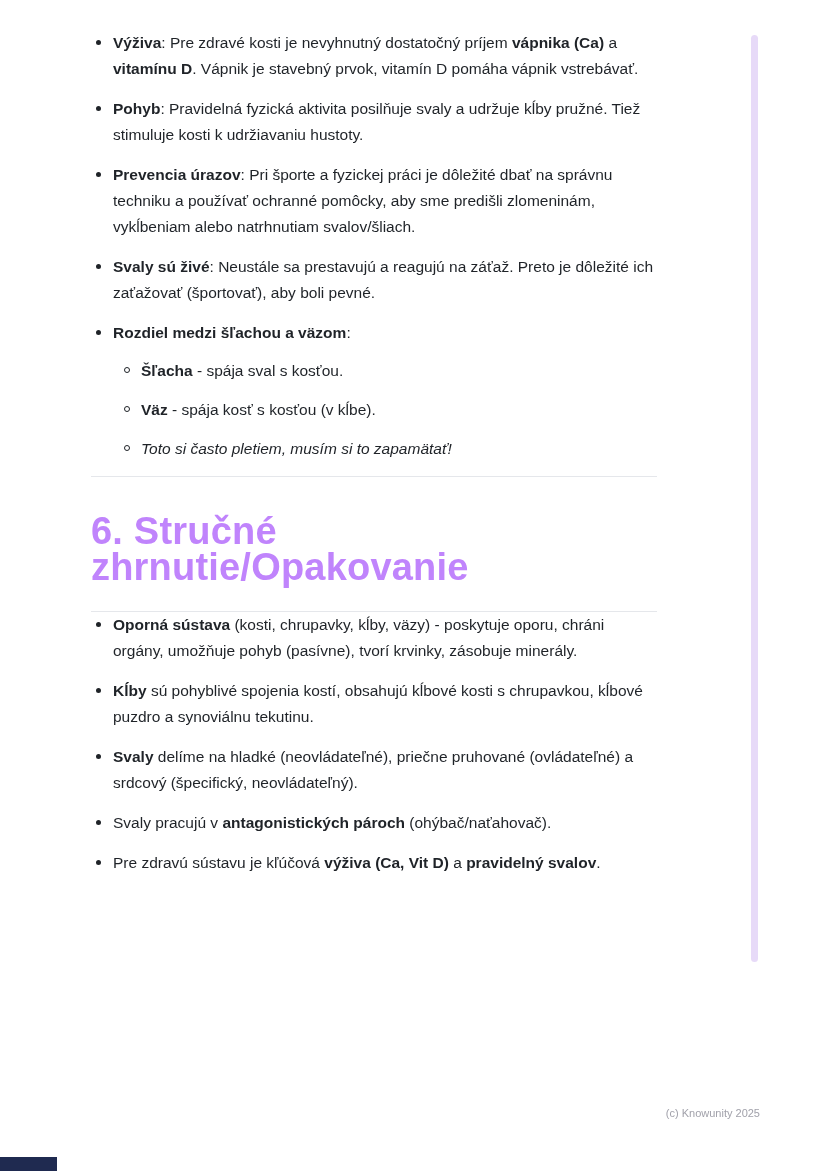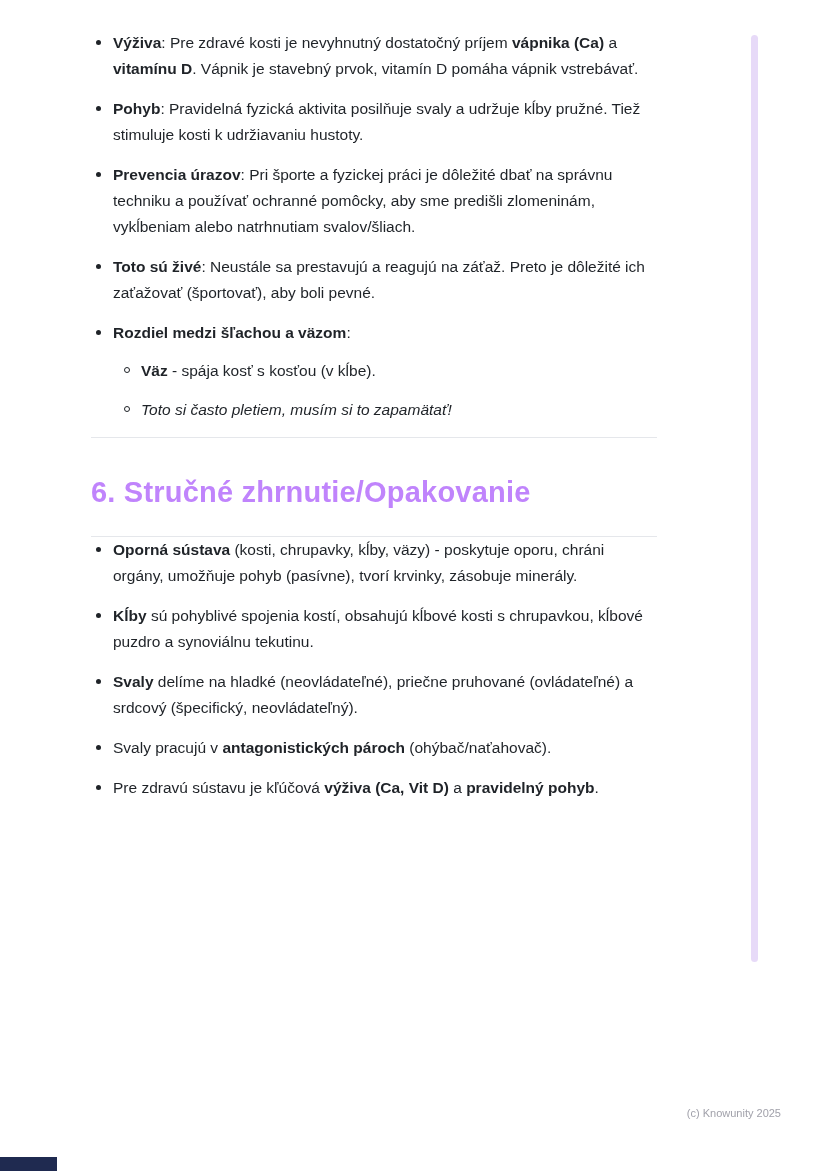--- a/index.html
+++ b/index.html
@@ -22,57 +22,58 @@
     border-radius:50%;background:var(--text);}
   ul.sub{list-style:none;margin:12px 0 0 0;padding:0 0 0 6px;}
   ul.sub > li{position:relative;padding-left:22px;margin-bottom:13px;}
   ul.sub > li::before{content:"";position:absolute;left:5px;top:9px;width:4px;height:4px;
     border-radius:50%;background:transparent;border:1.5px solid var(--text);}
   ul.sub > li:last-child{margin-bottom:0;}
   .b{font-weight:700;}
   .i{font-style:italic;}
   hr.divider{border:none;border-top:1px solid var(--divider);margin:0;width:100%;}
   .divider-1{margin-top:30px;}
-  h2.section-heading{color:var(--accent);font-size:29px;line-height:36px;font-weight:700;
+  h2.section-heading{color:var(--accent);font-size:38px;line-height:36px;font-weight:700;
     margin:36px 0 26px 0;letter-spacing:0.2px;}
   .divider-2{margin-bottom:28px;}
-  .footer-credit{position:absolute;right:47px;bottom:52px;font-size:11px;color:var(--footer_text);}
+  .footer-credit{position:absolute;right:68px;bottom:52px;font-size:11px;color:var(--footer_text);}
   .scrollbar-thumb{position:absolute;right:70px;top:35px;width:7px;height:927px;
     background:var(--scrollbar);border-radius:4px;}
   .corner-bar{position:absolute;left:0;bottom:0;width:57px;height:14px;background:var(--corner_bar);}
 </style>
 </head>
 <body>
 
 <div class="page">
   <div class="content">
 
     <ul class="notes">
         <li><span><span class="b">Výživa</span><span>: Pre zdravé kosti je nevyhnutný dostatočný príjem </span><span class="b">vápnika (Ca)</span><span> a </span><span class="b">vitamínu D</span><span>. Vápnik je stavebný prvok, vitamín D pomáha vápnik vstrebávať.</span></span></li>
         <li><span><span class="b">Pohyb</span><span>: Pravidelná fyzická aktivita posilňuje svaly a udržuje kĺby pružné. Tiež stimuluje kosti k udržiavaniu hustoty.</span></span></li>
         <li><span><span class="b">Prevencia úrazov</span><span>: Pri športe a fyzickej práci je dôležité dbať na správnu techniku a používať ochranné pomôcky, aby sme predišli zlomeninám, vykĺbeniam alebo natrhnutiam svalov/šliach.</span></span></li>
-        <li><span><span class="b">Toto sú živé</span><span>: Neustále sa prestavujú a reagujú na záťaž. Preto je dôležité ich zaťažovať (športovať), aby boli pevné.</span></span></li>
+        <li><span><span class="b">Svaly sú živé</span><span>: Neustále sa prestavujú a reagujú na záťaž. Preto je dôležité ich zaťažovať (športovať), aby boli pevné.</span></span></li>
         <li><span><span class="b">Rozdiel medzi šľachou a väzom</span><span>:</span></span><ul class="sub">
+            <li><span><span class="b">Šľacha</span><span> - spája sval s kosťou.</span></span></li>
             <li><span><span class="b">Väz</span><span> - spája kosť s kosťou (v kĺbe).</span></span></li>
             <li><span><span class="i">Toto si často pletiem, musím si to zapamätať!</span></span></li>
           </ul></li>
       </ul>
 
     <hr class="divider divider-1">
 
     <h2 class="section-heading">6. Stručné zhrnutie/Opakovanie</h2>
 
     <hr class="divider divider-2">
 
     <ul class="notes">
         <li><span><span class="b">Oporná sústava</span><span> (kosti, chrupavky, kĺby, väzy) - poskytuje oporu, chráni orgány, umožňuje pohyb (pasívne), tvorí krvinky, zásobuje minerály.</span></span></li>
         <li><span><span class="b">Kĺby</span><span> sú pohyblivé spojenia kostí, obsahujú kĺbové kosti s chrupavkou, kĺbové puzdro a synoviálnu tekutinu.</span></span></li>
         <li><span><span class="b">Svaly</span><span> delíme na hladké (neovládateľné), priečne pruhované (ovládateľné) a srdcový (špecifický, neovládateľný).</span></span></li>
         <li><span><span>Svaly pracujú v </span><span class="b">antagonistických pároch</span><span> (ohýbač/naťahovač).</span></span></li>
-        <li><span><span>Pre zdravú sústavu je kľúčová </span><span class="b">výživa (Ca, Vit D)</span><span> a </span><span class="b">pravidelný pohyb</span><span>.</span></span></li>
+        <li><span><span>Pre zdravú sústavu je kľúčová </span><span class="b">výživa (Ca, Vit D)</span><span> a </span><span class="b">pravidelný svalov</span><span>.</span></span></li>
       </ul>
 
   </div>
 
   <div class="footer-credit">(c) Knowunity 2025</div>
 
   <div class="scrollbar-thumb"></div>
 
   <div class="corner-bar"></div>
 </div>

